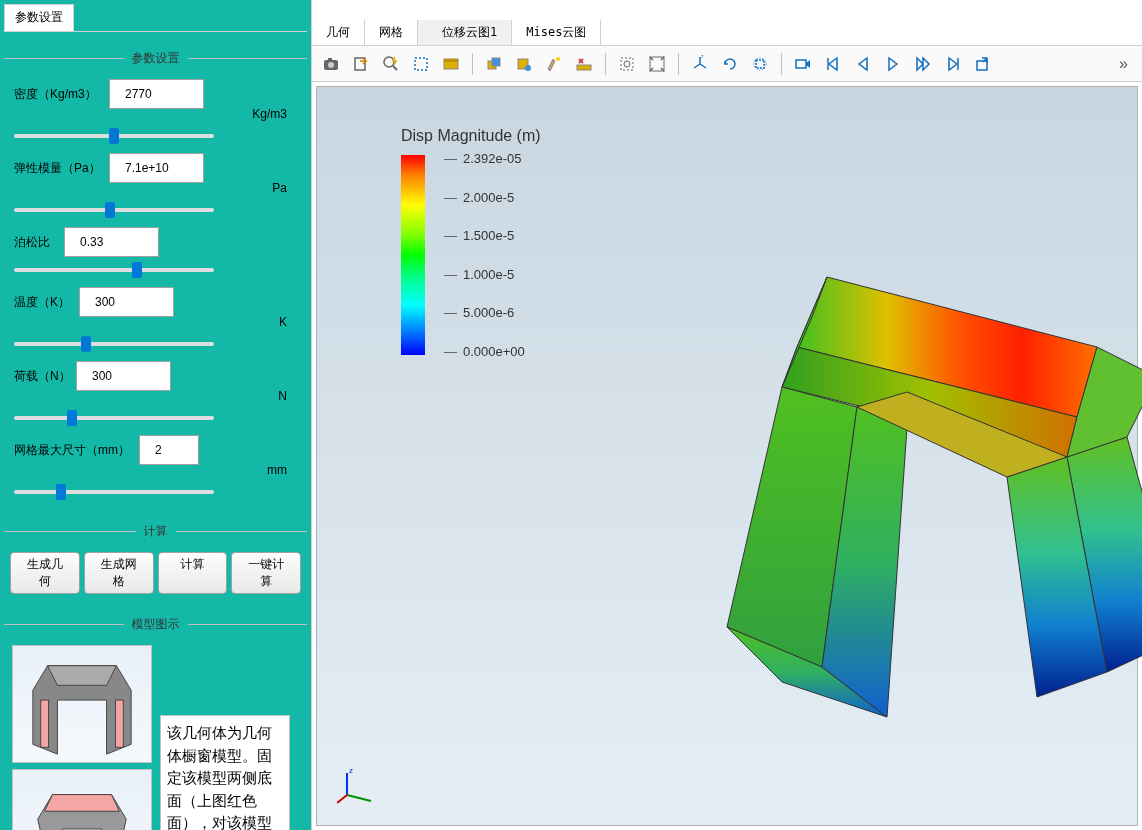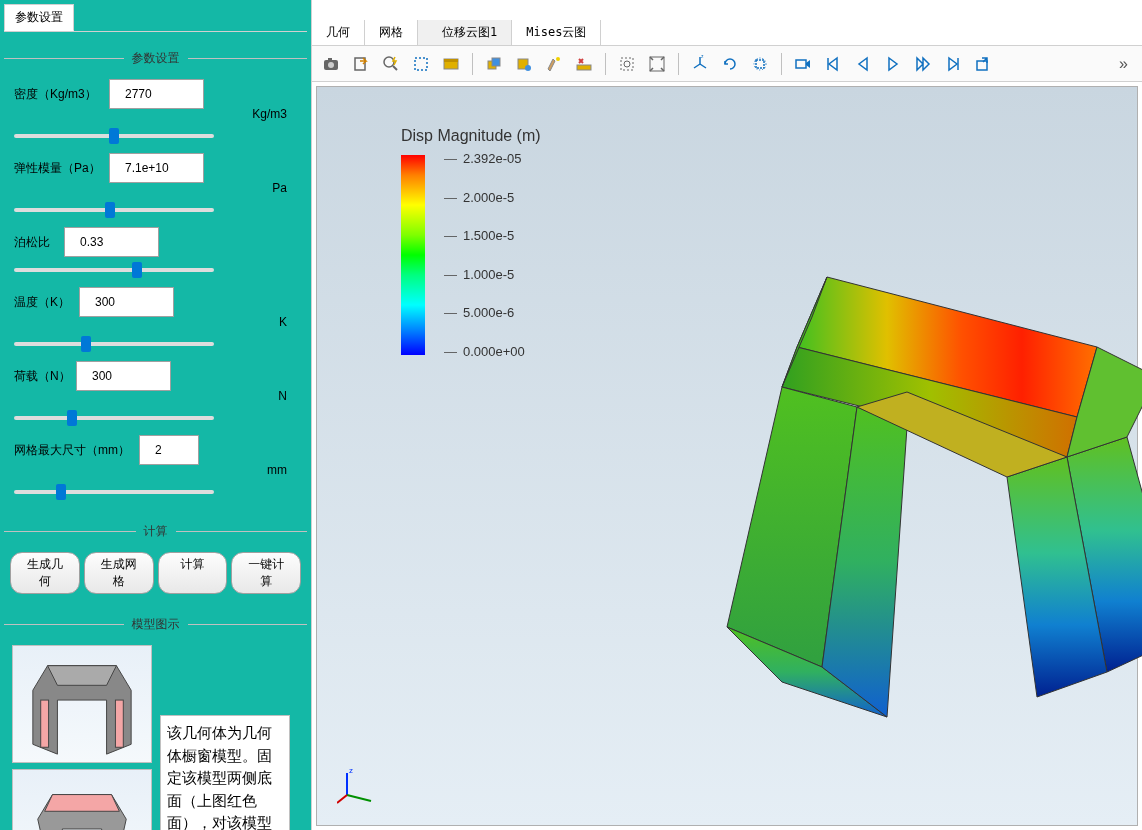--- a/index.html
+++ b/index.html
@@ -15,21 +15,21 @@
   .fieldset-title .text { padding: 0 8px; color: #333; font-size: 12px; }
   .param-row { display: flex; align-items: center; padding: 4px 10px 0 10px; flex-wrap: wrap; }
   .param-label { width: 95px; font-size: 12px; }
   .param-input { width: 95px; height: 30px; border: 1px solid #a0a0a0; padding: 2px 15px; font-size: 12px; }
   .unit-row { display:flex; justify-content:flex-end; padding-right:20px; margin-top:-2px; margin-bottom:2px; font-size:12px;}
   .slider-wrap { width: 100%; padding: 4px 10px 8px 10px; }
   .slider { width: 200px; }
   input[type=range] { -webkit-appearance:none; height:4px; background:#ddd; border-radius:2px; outline:none;}
   input[type=range]::-webkit-slider-thumb { -webkit-appearance:none; width:10px; height:16px; background:#0078d7; border-radius:2px; cursor:pointer;}
   .btn-row { display: flex; gap: 4px; padding: 4px 6px; }
-  .btn { flex:1; padding: 3px 12px; font-size: 12px; border: 1px solid #a0a0a0; background: linear-gradient(#fdfdfd,#e8e8e8); border-radius:12px; cursor: pointer; text-align:center;}
+  .btn { flex:1; padding: 3px 12px; font-size: 12px; border: 1px solid #a0a0a0; background: linear-gradient(#fdfdfd,#e8e8e8); border-radius:4px; cursor: pointer; text-align:center;}
   .model-gallery { padding: 4px 8px; display:flex; gap:8px; }
   .model-thumbs { display:flex; flex-direction:column; gap:6px; }
   .thumb { width: 140px; height: 118px; border: 1px solid #c0c0c0; background: linear-gradient(#e8f0f8,#f5f9fc); display:flex; align-items:center; justify-content:center; }
   .desc-box { width: 130px; border: 1px solid #c0c0c0; padding: 6px; font-size: 15px; line-height: 1.5; background:#fff; align-self:flex-start; margin-top:70px;}
   .main { flex: 1; display: flex; flex-direction: column; margin-top: 20px; }
   .main-tabs { display: flex; border-bottom: 1px solid #d0d0d0; background: #fff; }
   .main-tab { padding: 4px 14px; border-right: 1px solid #d0d0d0; cursor: pointer; font-size: 12px; font-family: "SimSun", monospace;}
   .main-tab.active { background:#f0f0f0;padding-left:24px; }
   .toolbar { display: flex; align-items: center; gap: 4px; padding: 4px 6px; border-bottom: 1px solid #d0d0d0; background: #fafafa; height:36px;}
   .tool-btn { width: 26px; height: 26px; display:flex; align-items:center; justify-content:center; border:1px solid transparent; border-radius:3px; cursor:pointer;}

